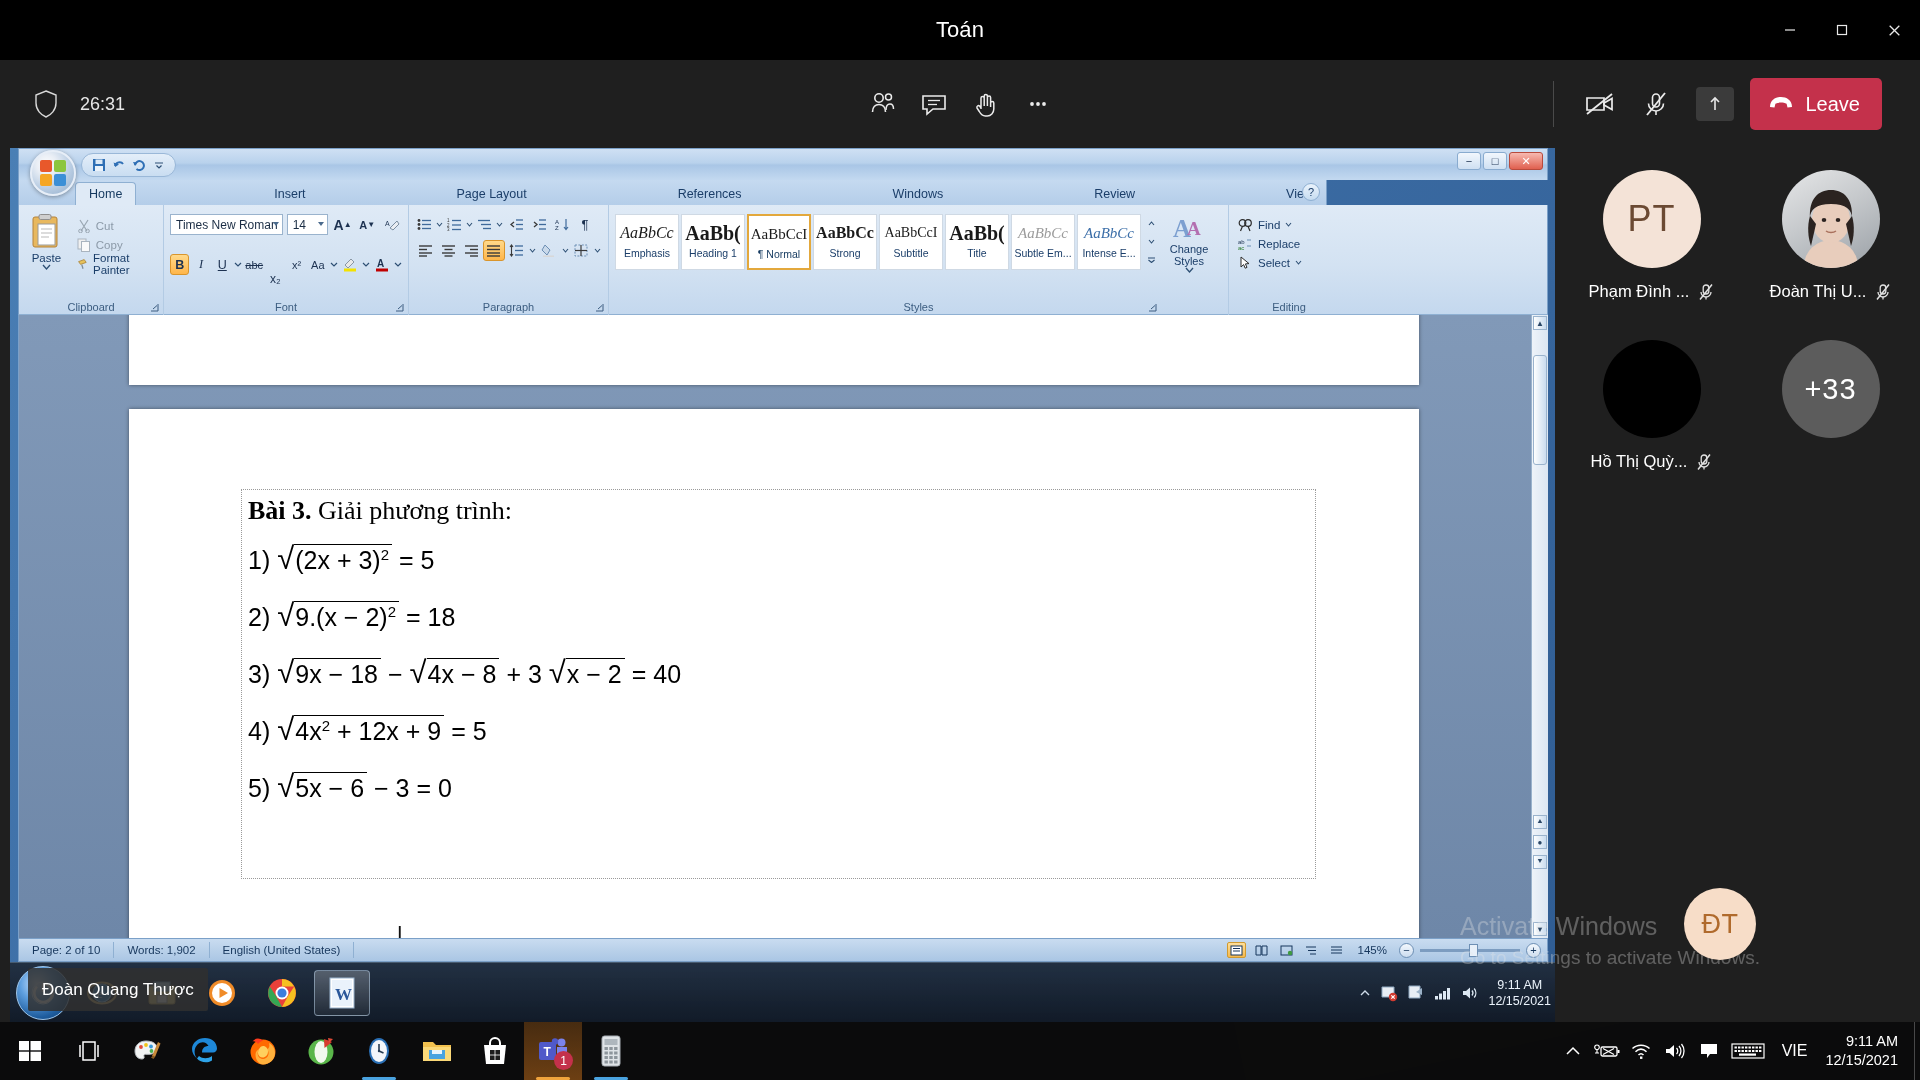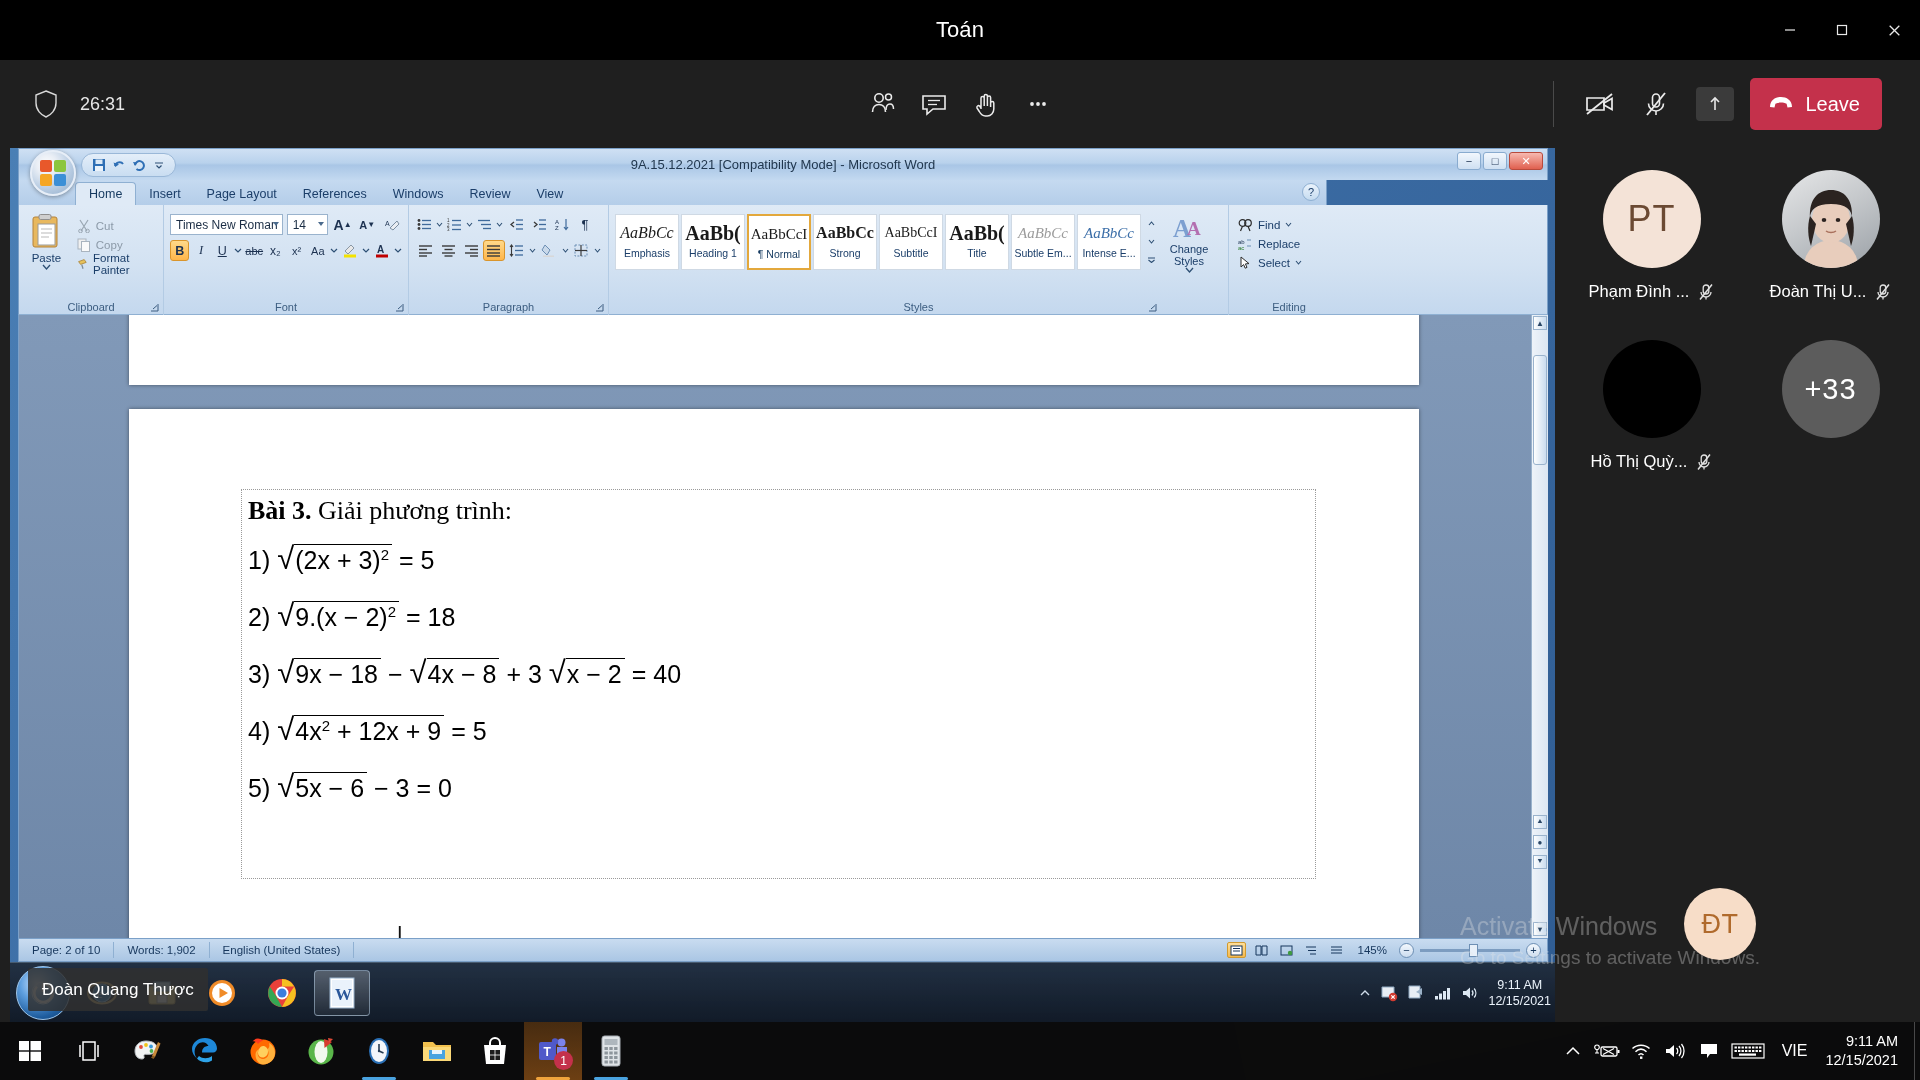--- a/index.html
+++ b/index.html
@@ -115,21 +115,21 @@
     display:flex; align-items:center; justify-content:center;
     background: linear-gradient(to bottom,#f2f7fd,#cfe0f2);
     border:1px solid #89abcf; border-radius:3px;
   }
   .wbtn.x { background: linear-gradient(to bottom,#f7b9b0,#e0604f); border-color:#b84a3c; color:#fff; width:34px; }
 
   .word-tabs {
     position:absolute; left:0; top:32px; width:1309px; height:25px;
     background: linear-gradient(to bottom,#c5daf0,#b4cde9);
     border-left:1px solid #7ba0c8; border-right:1px solid #7ba0c8;
-    display:flex; align-items:flex-end; padding-left:56px;
+    display:flex; align-items:flex-end; padding-left:56px;justify-content:space-between;
   }
   .wtab {
     height:23px; padding:0 13px; font-size:12.5px; color:#1b3e69;
     display:flex; align-items:center; border-radius:4px 4px 0 0;
   }
   .wtab.active {
     background:#dfeaf6; color:#15395f;
     border:1px solid #8fb0d2; border-bottom:none;
   }
   .help-q { position:absolute; right:6px; top:3px; width:18px;height:18px;border-radius:50%;
@@ -441,21 +441,20 @@
                   <path d="M3 6 a4.5 4.5 0 1 1 1.5 4" fill="none" stroke="#2f6fb5" stroke-width="2"></path>
                   <path d="M1 3 L5.5 3.6 L3 7 Z" fill="#2f6fb5"></path>
                 </svg>
             </span>
             <span class="qat-ico">
               <svg width="10" height="10" viewBox="0 0 10 10">
                   <path d="M1 3 H9 M2.5 5.5 L5 8 L7.5 5.5" stroke="#2d4f74" stroke-width="1.2" fill="none"></path>
                 </svg>
             </span>
           </div>
-          <div class="word-title-text">9A.15.12.2021 [Compatibility Mode] - Microsoft Word</div>
           <div class="word-win-btns">
             <div class="wbtn">−</div>
             <div class="wbtn">□</div>
             <div class="wbtn x">✕</div>
           </div>
         </div>
 
         <div class="office-orb">
           <div class="orb-logo">
             <i style="background:#e8582b"></i>
@@ -556,21 +555,21 @@
             <div style="display:flex;gap:2px;align-items:center;padding-top:5px;">
               <div class="fbtn active" style="font-weight:bold;">B</div>
               <div class="fbtn" style="font-style:italic;font-family:'Liberation Serif',serif;">I</div>
               <div class="fbtn" style="text-decoration:underline;">U</div>
               <div class="fbtn" style="width:10px;">
                 <svg width="8" height="5" viewBox="0 0 8 5">
                     <path d="M1 1 L4 4 L7 1" fill="none" stroke="#2d4f74" stroke-width="1.2"></path>
                   </svg>
               </div>
               <div class="fbtn" style="text-decoration:line-through;font-size:11px;">abc</div>
-              <div class="fbtn" style="font-size:12px;">x₂</div>
+              <div class="fbtn" style="font-size:12px;margin-top:28px;">x₂</div>
               <div class="fbtn" style="font-size:11px;">x²</div>
               <div class="fbtn" style="font-size:11px;">Aa</div>
               <div class="fbtn" style="width:10px;">
                 <svg width="8" height="5" viewBox="0 0 8 5">
                     <path d="M1 1 L4 4 L7 1" fill="none" stroke="#2d4f74" stroke-width="1.2"></path>
                   </svg>
               </div>
               <div class="fbtn">
                 <svg width="16" height="15" viewBox="0 0 16 15">
                     <path d="M3 8 L9 2 L12 5 L6 11 Z" fill="#e8e8e8" stroke="#8a97a4"></path>

